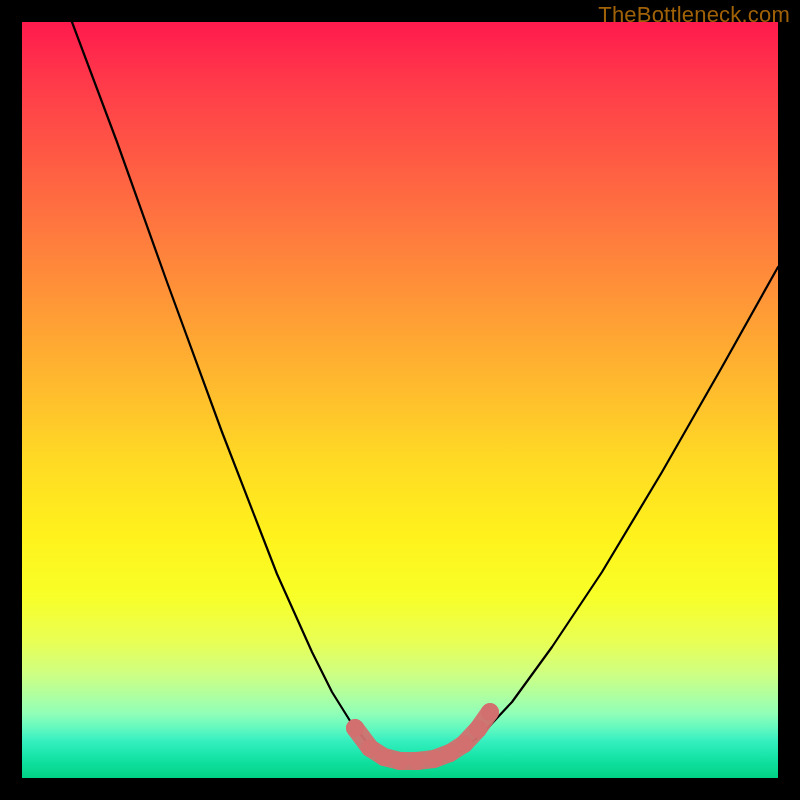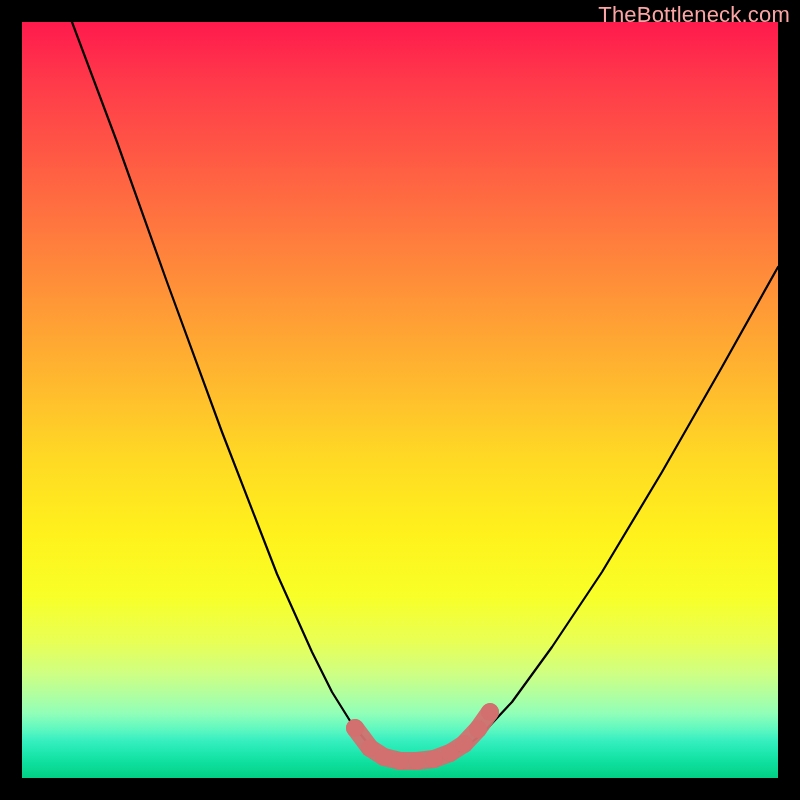--- a/index.html
+++ b/index.html
@@ -51,21 +51,21 @@
     );
   }
   svg.curve {
     position: absolute;
     inset: 0;
   }
   .watermark {
     position: absolute;
     top: 2px;
     right: 10px;
-    color: #fca5a5;
+    color: #a16207;
     font-size: 22px;
     letter-spacing: 0.2px;
     user-select: none;
   }
 </style>
 </head>
 <body>
 
 <div class="frame">
   <div class="plot">

